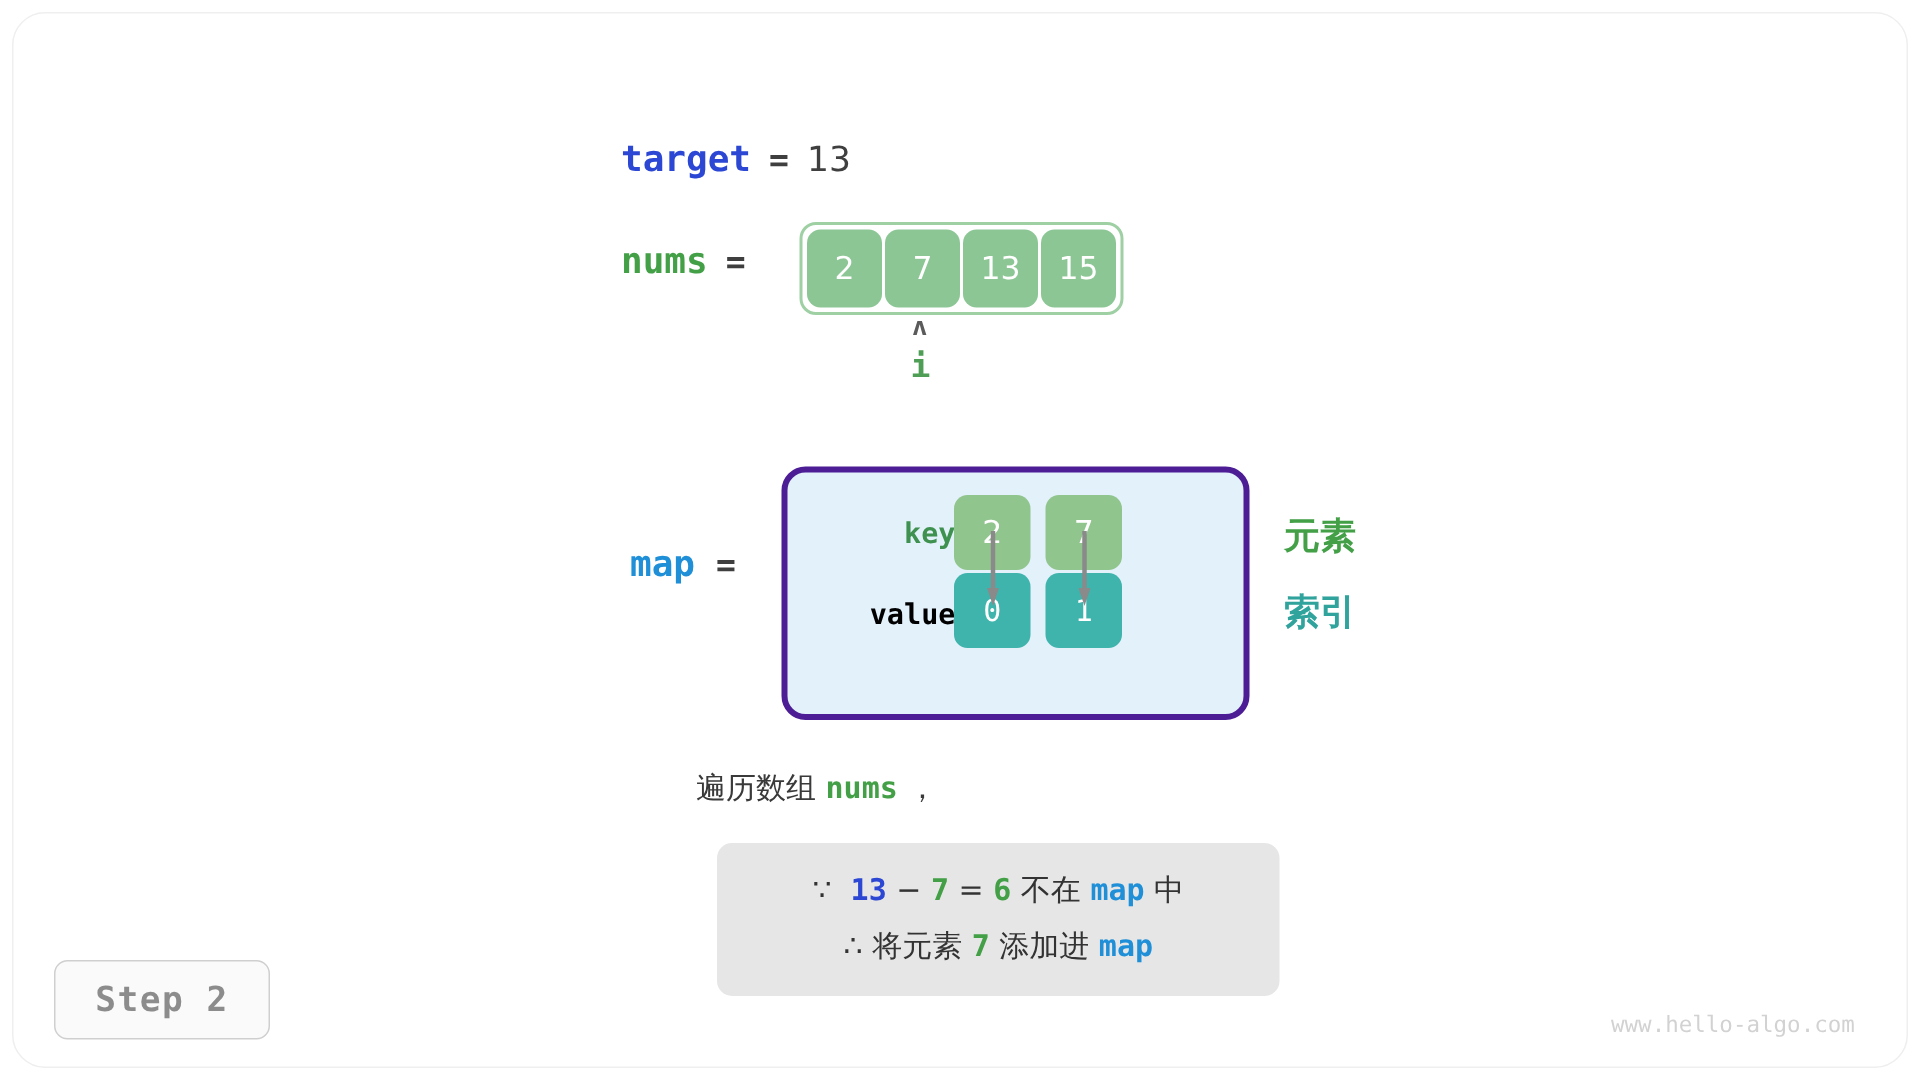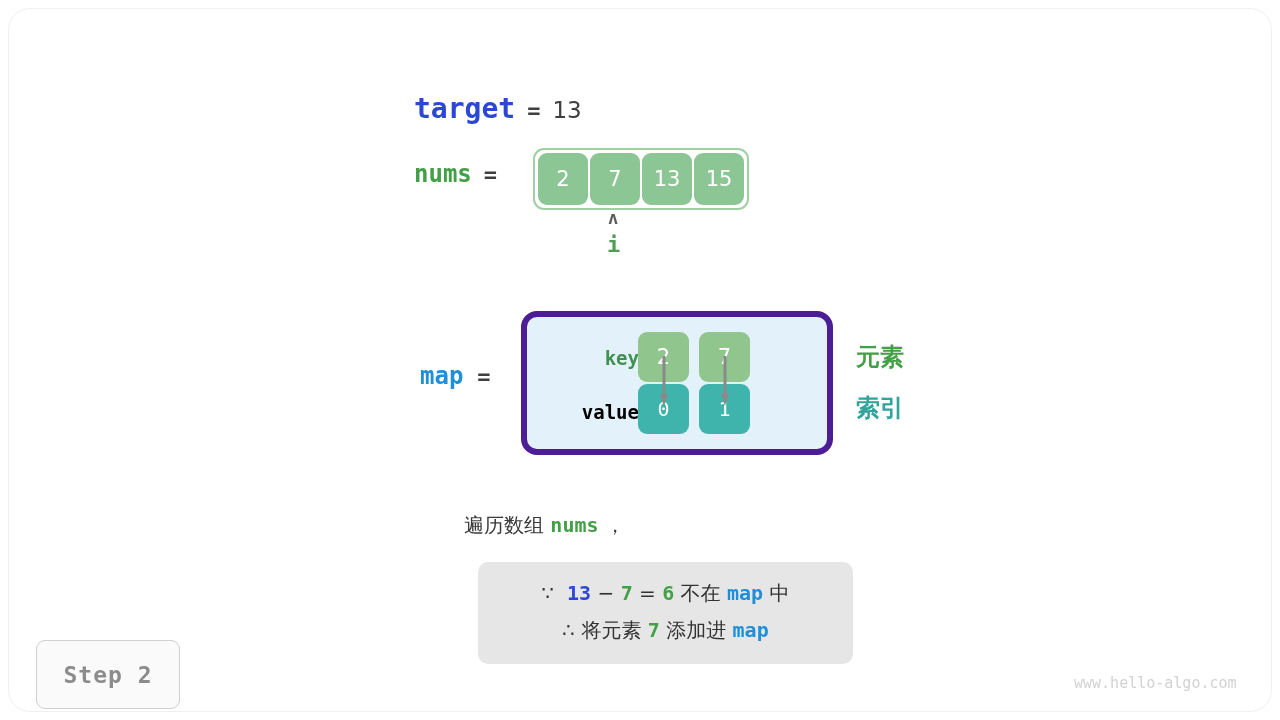--- a/index.html
+++ b/index.html
@@ -41,21 +41,21 @@
     left: 414px;
     top: 92px;
     display: flex;
     align-items: baseline;
     gap: 12px;
     white-space: pre;
   }
   .var-target {
     font-family: "DejaVu Sans Mono", monospace;
     font-weight: bold;
-    font-size: 28px;
+    font-size: 24px;
     color: #2b47d4;
   }
   .eq {
     font-family: "DejaVu Sans Mono", monospace;
     font-weight: bold;
     font-size: 22px;
     color: #3f3f3f;
   }
   .plain-num {
     font-family: "DejaVu Sans", sans-serif;
@@ -139,23 +139,23 @@
     font-weight: bold;
     font-size: 24px;
     color: #1f8fd8;
   }
 
   .map-box {
     position: absolute;
     left: 521px;
     top: 311px;
     width: 312px;
-    height: 144px;
+    height: 169px;
     background: #e3f1fb;
-    border: 6px solid #4c1d95;
+    border: 4px solid #4c1d95;
     border-radius: 16px;
     box-sizing: border-box;
   }
 
   .map-grid {
     position: absolute;
     left: 0;
     top: 0;
     width: 100%;
     height: 100%;
@@ -263,21 +263,21 @@
   .tok-green { font-family: "DejaVu Sans Mono", monospace; font-weight: bold; color: #43a047; }
   .tok-map   { font-family: "DejaVu Sans Mono", monospace; font-weight: bold; color: #1f8fd8; }
   .tok-op    { font-family: "DejaVu Sans", sans-serif; color: #333333; }
 
   
   .step-badge {
     position: absolute;
     left: 36px;
     top: 640px;
     width: 144px;
-    height: 69px;
+    height: 53px;
     border: 1px solid #cfcfcf;
     border-radius: 9px;
     background: #fafafa;
     display: flex;
     align-items: center;
     justify-content: center;
     font-family: "DejaVu Sans Mono", monospace;
     font-weight: bold;
     font-size: 23px;
     color: #8c8c8c;

